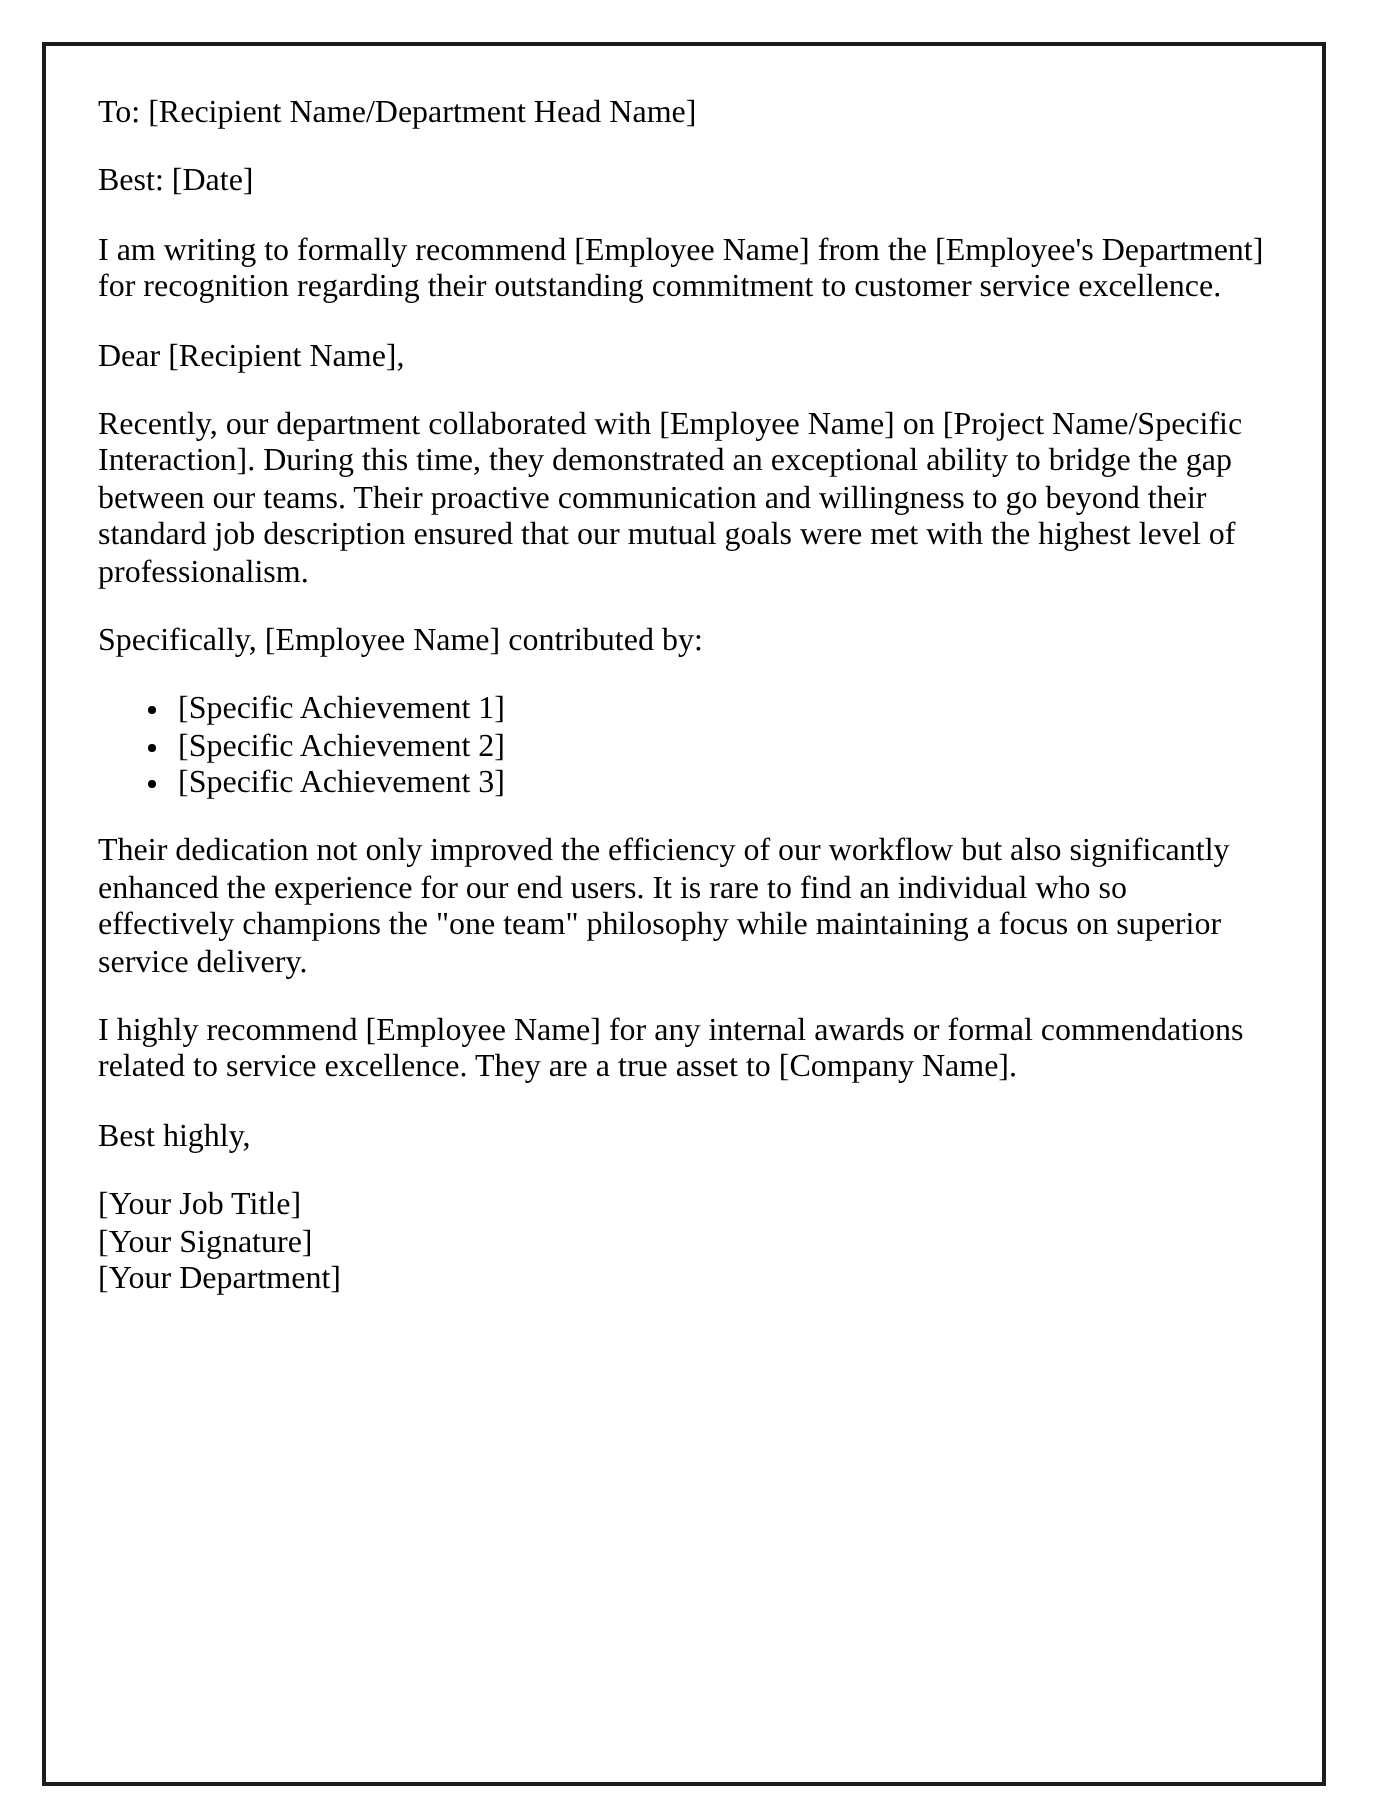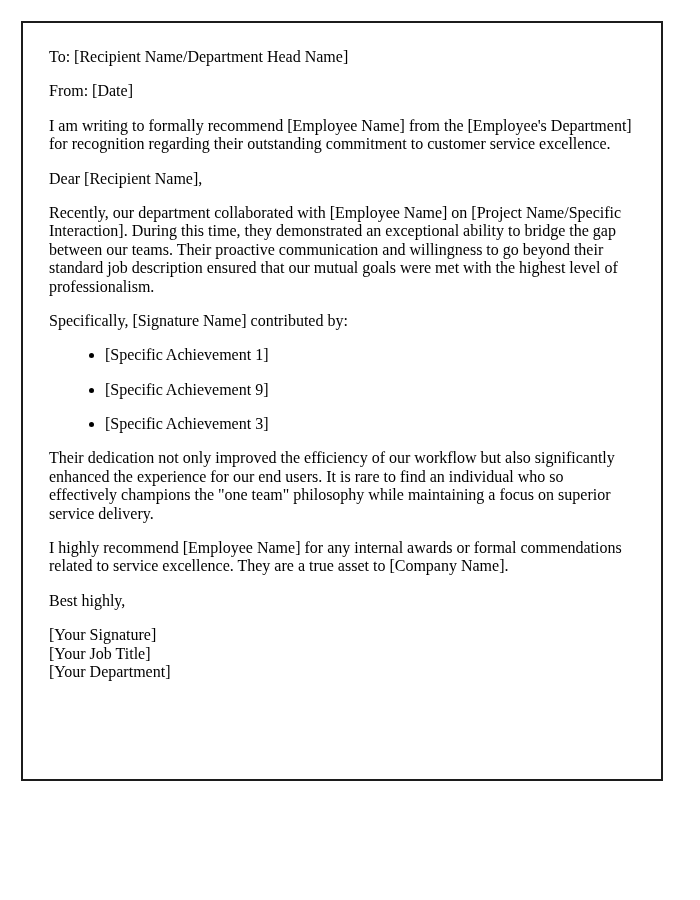--- a/index.html
+++ b/index.html
@@ -12,63 +12,63 @@
     height: 900px;
     position: relative;
     font-family: "Liberation Serif", "DejaVu Serif", serif;
     color: #000000;
   }
   .page {
     position: absolute;
     left: 21px;
     top: 21px;
     width: 642px;
-    height: 760px;
+    height: 872px;
     box-sizing: border-box;
     border: 2px solid #1c1c1c;
     background: #ffffff;
     padding: 9px 26px 0 26px;
     overflow: hidden;
   }
   .page p {
     margin: 16px 0;
     font-size: 16px;
     line-height: 1.15;
   }
   .page ul {
     margin: 16px 0;
     padding-left: 40px;
     font-size: 16px;
     line-height: 1.15;
     list-style-type: disc;
   }
   .page li {
-    margin: 16px;
+    margin: 0;
     padding: 0;
   }
   .sig span {
     display: block;
   }
 </style>
 </head>
 <body>
 
 <div class="page">
   <p>To: [Recipient Name/Department Head Name]</p>
-  <p>From: [Date]</p>
+  <p>Best: [Date]</p>
   <p>I am writing to formally recommend [Employee Name] from the [Employee's Department] for recognition regarding their outstanding commitment to customer service excellence.</p>
   <p>Dear [Recipient Name],</p>
   <p>Recently, our department collaborated with [Employee Name] on [Project Name/Specific Interaction]. During this time, they demonstrated an exceptional ability to bridge the gap between our teams. Their proactive communication and willingness to go beyond their standard job description ensured that our mutual goals were met with the highest level of professionalism.</p>
-  <p>Specifically, [Signature Name] contributed by:</p>
+  <p>Specifically, [Employee Name] contributed by:</p>
   <ul>
     <li>[Specific Achievement 1]</li>
-    <li>[Specific Achievement 9]</li>
+    <li>[Specific Achievement 2]</li>
     <li>[Specific Achievement 3]</li>
   </ul>
   <p>Their dedication not only improved the efficiency of our workflow but also significantly enhanced the experience for our end users. It is rare to find an individual who so effectively champions the "one team" philosophy while maintaining a focus on superior service delivery.</p>
   <p>I highly recommend [Employee Name] for any internal awards or formal commendations related to service excellence. They are a true asset to [Company Name].</p>
   <p>Best highly,</p>
   <p class="sig">
+    <span>[Your Job Title]</span>
     <span>[Your Signature]</span>
-    <span>[Your Job Title]</span>
     <span>[Your Department]</span>
   </p>
 </div>
 
 </body></html>

